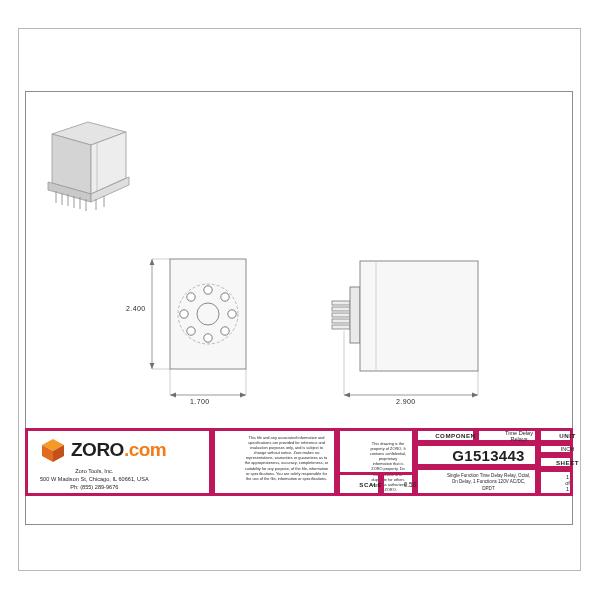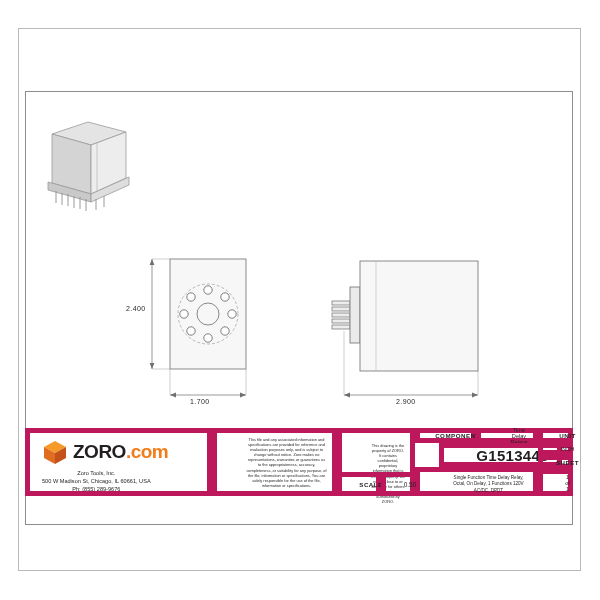--- a/index.html
+++ b/index.html
@@ -118,21 +118,21 @@
     font-size: 3.9px;
     line-height: 5.1px;
     color: #231f20;
     text-align: center;
     padding: 4px 5px;
     box-sizing: border-box;
   }
   .tb-cell {
     position: absolute;
     box-sizing: border-box;
-    border: 5px solid #be185d;
+    border: 3px solid #be185d;
     font-size: 6.5px;
     display: flex;
     align-items: center;
     justify-content: center;
     text-align: center;
     color: #231f20;
     padding-left: 24px;
   }
   .tb-label { font-size: 6.2px; font-weight: bold; letter-spacing: .5px; }
   .partno {
@@ -272,21 +272,21 @@
     <div class="tb-cell" style="left:312px; top:0; width:78px; height:68px; display:block;">
       <div class="legal" style="position:relative; padding-top:10px;">This drawing is the property of ZORO. It contains confidential, proprietary information that is ZORO property. Do not disclose to or duplicate for others except as authorized by ZORO.</div>
     </div>
 
     <div class="tb-cell tb-label" style="left:390px; top:0; width:61px; height:15px;">COMPONENT</div>
 
     <div class="tb-cell" style="left:451px; top:0; width:62px; height:15px; font-size:5.6px;">Time Delay Relays</div>
 
     <div class="tb-cell tb-label" style="left:513px; top:0; width:35px; height:15px;">UNIT</div>
 
-    <div class="tb-cell partno" style="left:390px; top:15px; width:123px; height:24px;margin-left:24px;">G1513443</div>
+    <div class="tb-cell partno" style="left:390px; top:15px; width:123px; height:24px;">G1513443</div>
 
     <div class="tb-cell" style="left:513px; top:15px; width:35px; height:12px; font-size:5.5px;">INCH</div>
 
     <div class="tb-cell tb-label" style="left:513px; top:27px; width:35px; height:14px;">SHEET</div>
 
     <div class="tb-cell" style="left:390px; top:39px; width:123px; height:29px; display:block;">
       <div class="desc">Single Function Time Delay Relay, Octal, On Delay, 1 Functions 120V AC/DC, DPDT</div>
     </div>
 
     <div class="tb-cell" style="left:513px; top:41px; width:35px; height:27px; font-size:5.5px;">1 of 1</div>

